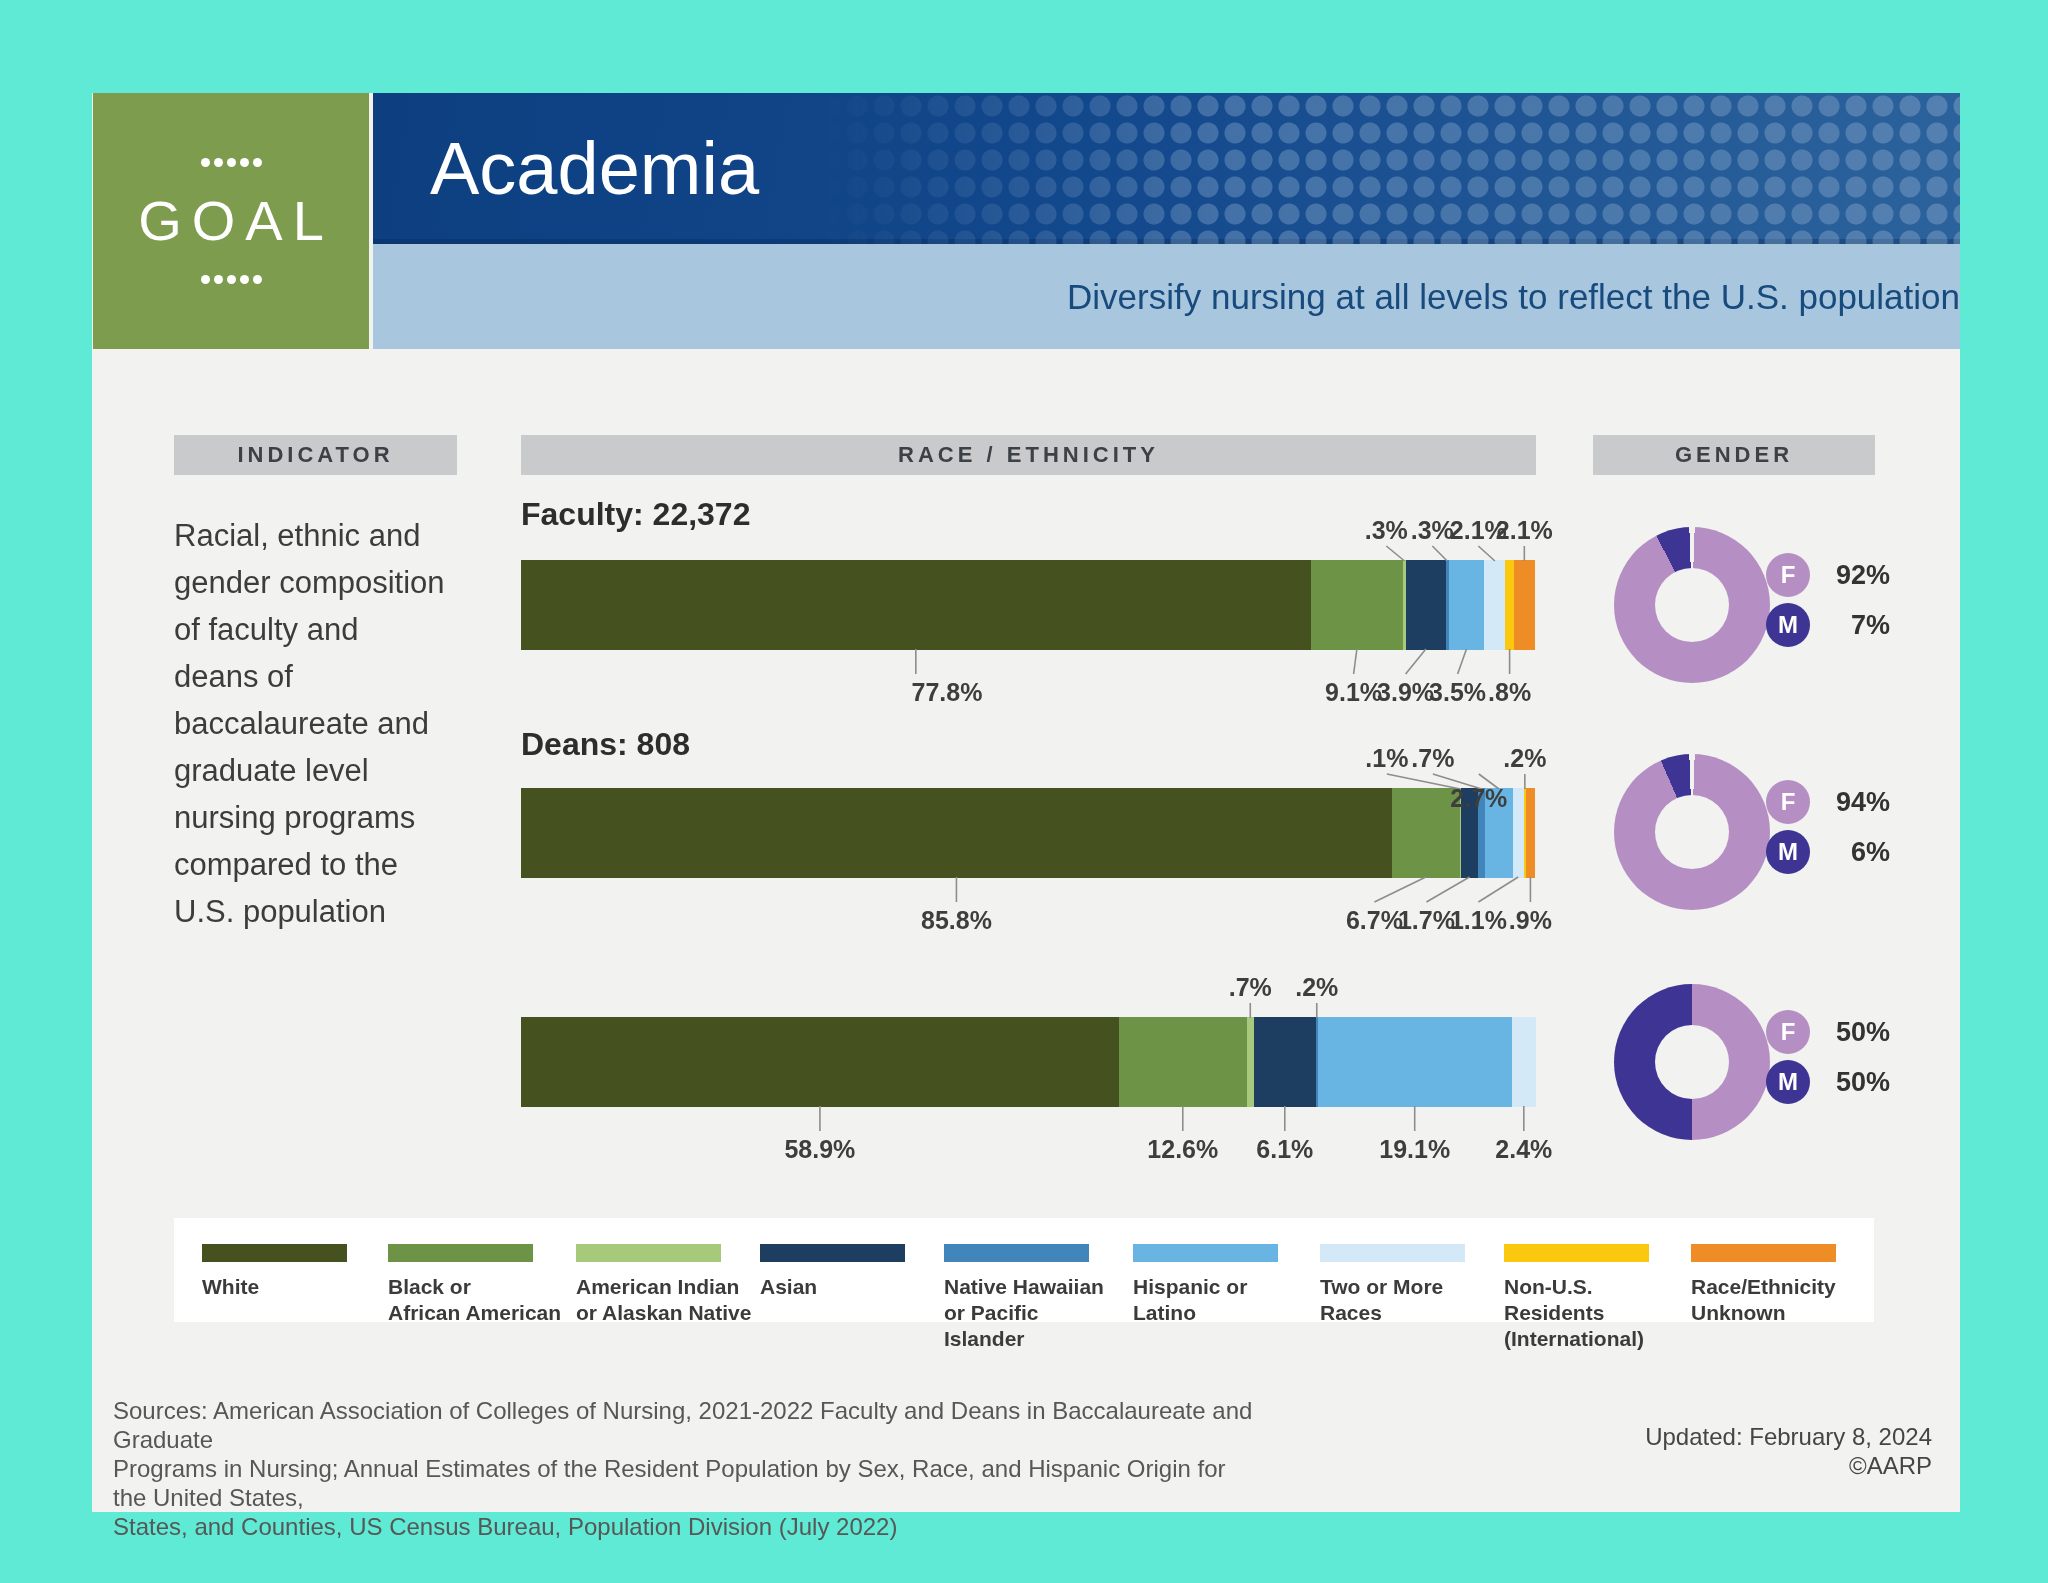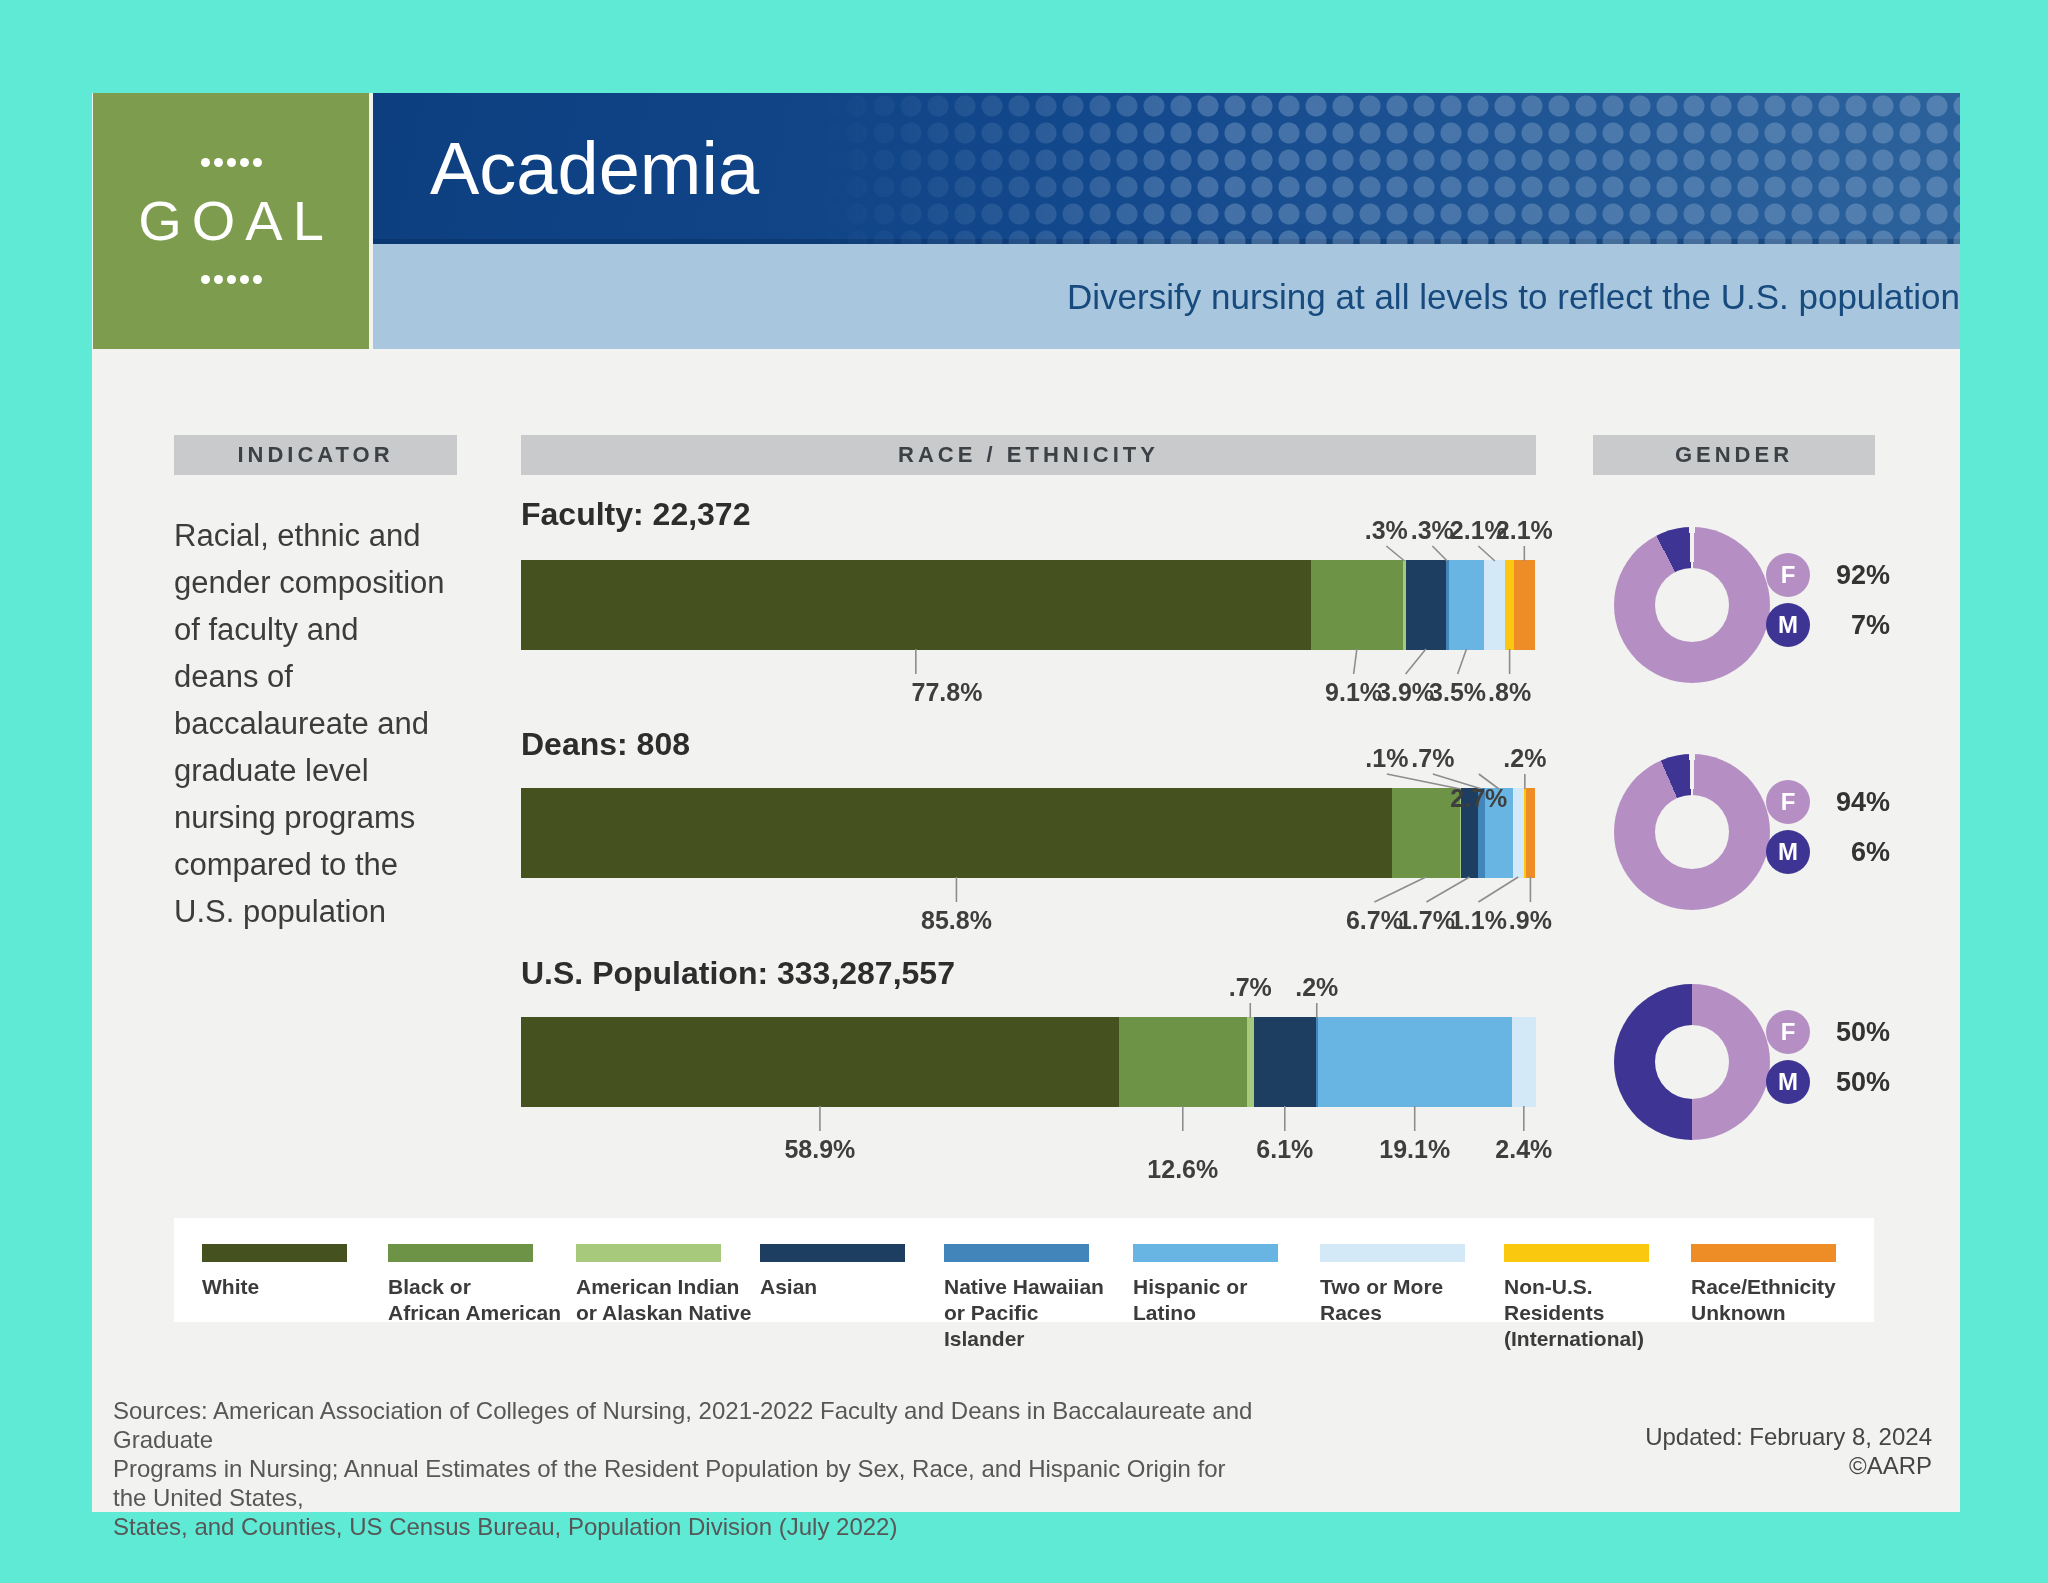--- a/index.html
+++ b/index.html
@@ -164,21 +164,20 @@
       </svg>
       <div class="val-label" style="left: 865.835px; top: 744px;">.1%</div>
       <div class="val-label" style="left: 911.835px; top: 744px;">.7%</div>
       <div class="val-label" style="left: 957.835px; top: 784px;">2.7%</div>
       <div class="val-label" style="left: 1003.83px; top: 744px;">.2%</div>
       <div class="val-label" style="left: 435.435px; top: 906px;">85.8%</div>
       <div class="val-label" style="left: 853.418px; top: 906px;">6.7%</div>
       <div class="val-label" style="left: 905.418px; top: 906px;">1.7%</div>
       <div class="val-label" style="left: 957.418px; top: 906px;">1.1%</div>
       <div class="val-label" style="left: 1009.42px; top: 906px;">.9%</div>
-      <div class="bar-title" style="top: 955px;">U.S. Population: 333,287,557</div>
       <div class="bar" style="top: 1017px;">
         <div class="seg" style="width: 597.835px; background: rgb(69, 82, 31);"></div>
         <div class="seg" style="width: 127.89px; background: rgb(109, 147, 70);"></div>
         <div class="seg" style="width: 7.105px; background: rgb(167, 201, 124);"></div>
         <div class="seg" style="width: 61.915px; background: rgb(29, 62, 96);"></div>
         <div class="seg" style="width: 2.03px; background: rgb(66, 133, 187);"></div>
         <div class="seg" style="width: 193.865px; background: rgb(104, 181, 228);"></div>
         <div class="seg" style="width: 24.36px; background: rgb(212, 233, 248);"></div>
       </div>
       <svg class="leaders" width="1120" height="210" viewBox="0 0 1120 210" style="top: 973px;">
@@ -186,21 +185,21 @@
         <line x1="795.7599999999999" y1="30" x2="795.7599999999999" y2="45" stroke="#8d8d8d" stroke-width="1.6"></line>
         <line x1="298.91749999999996" y1="133" x2="298.91749999999996" y2="158" stroke="#8d8d8d" stroke-width="1.6"></line>
         <line x1="661.78" y1="133" x2="661.78" y2="158" stroke="#8d8d8d" stroke-width="1.6"></line>
         <line x1="763.7874999999999" y1="133" x2="763.7874999999999" y2="158" stroke="#8d8d8d" stroke-width="1.6"></line>
         <line x1="893.7075" y1="133" x2="893.7075" y2="158" stroke="#8d8d8d" stroke-width="1.6"></line>
         <line x1="1002.8199999999999" y1="133" x2="1002.8199999999999" y2="158" stroke="#8d8d8d" stroke-width="1.6"></line>
       </svg>
       <div class="val-label" style="left: 729.277px; top: 973px;">.7%</div>
       <div class="val-label" style="left: 795.76px; top: 973px;">.2%</div>
       <div class="val-label" style="left: 298.917px; top: 1135px;">58.9%</div>
-      <div class="val-label" style="left: 661.78px; top: 1135px; margin-top: 20px;">12.6%</div>
+      <div class="val-label" style="left: 661.78px; top: 1135px;">12.6%</div>
       <div class="val-label" style="left: 763.787px; top: 1135px;">6.1%</div>
       <div class="val-label" style="left: 893.707px; top: 1135px;">19.1%</div>
       <div class="val-label" style="left: 1002.82px; top: 1135px;">2.4%</div>
     </div>
 
   <div id="gender-col">
       <div class="gender-cell" style="top: 527px;">
         <div class="donut" style="background: conic-gradient(rgb(242, 242, 240) 0deg, rgb(242, 242, 240) 2deg, rgb(181, 143, 196) 2deg, rgb(181, 143, 196) 332.8deg, rgb(61, 52, 148) 332.8deg, rgb(61, 52, 148) 358deg, rgb(242, 242, 240) 358deg, rgb(242, 242, 240) 360deg);"></div>
         <div class="gkey">
           <div class="gkey-row">

